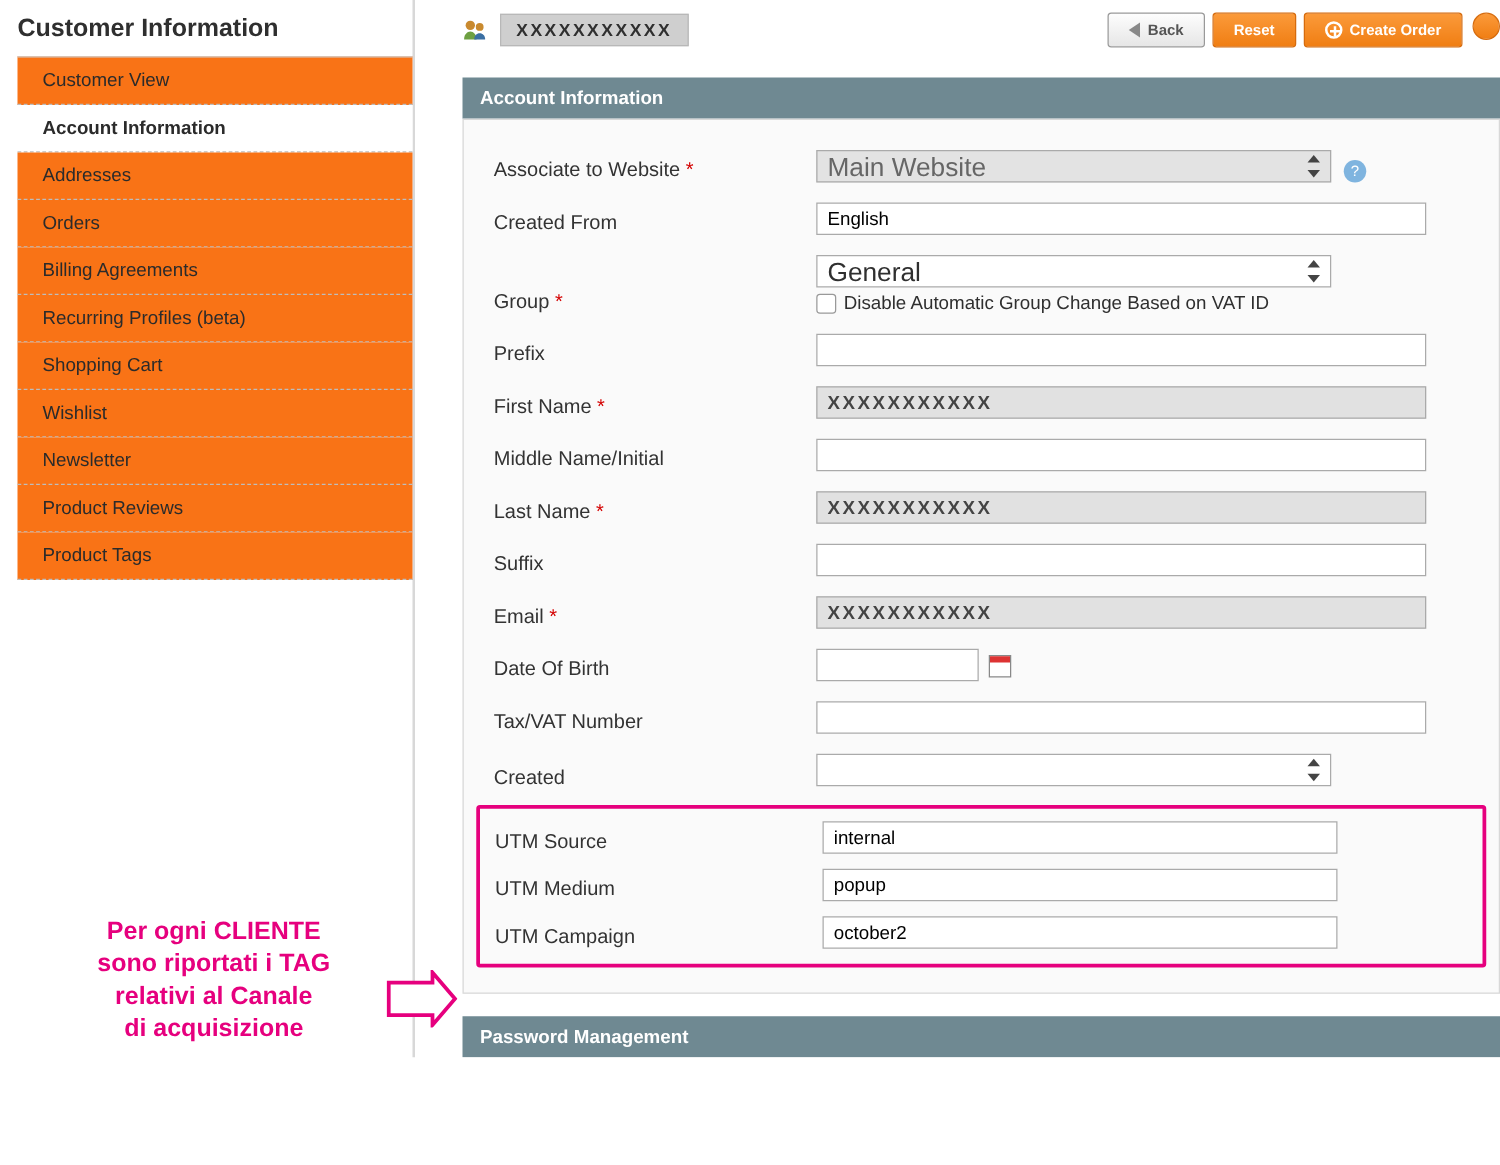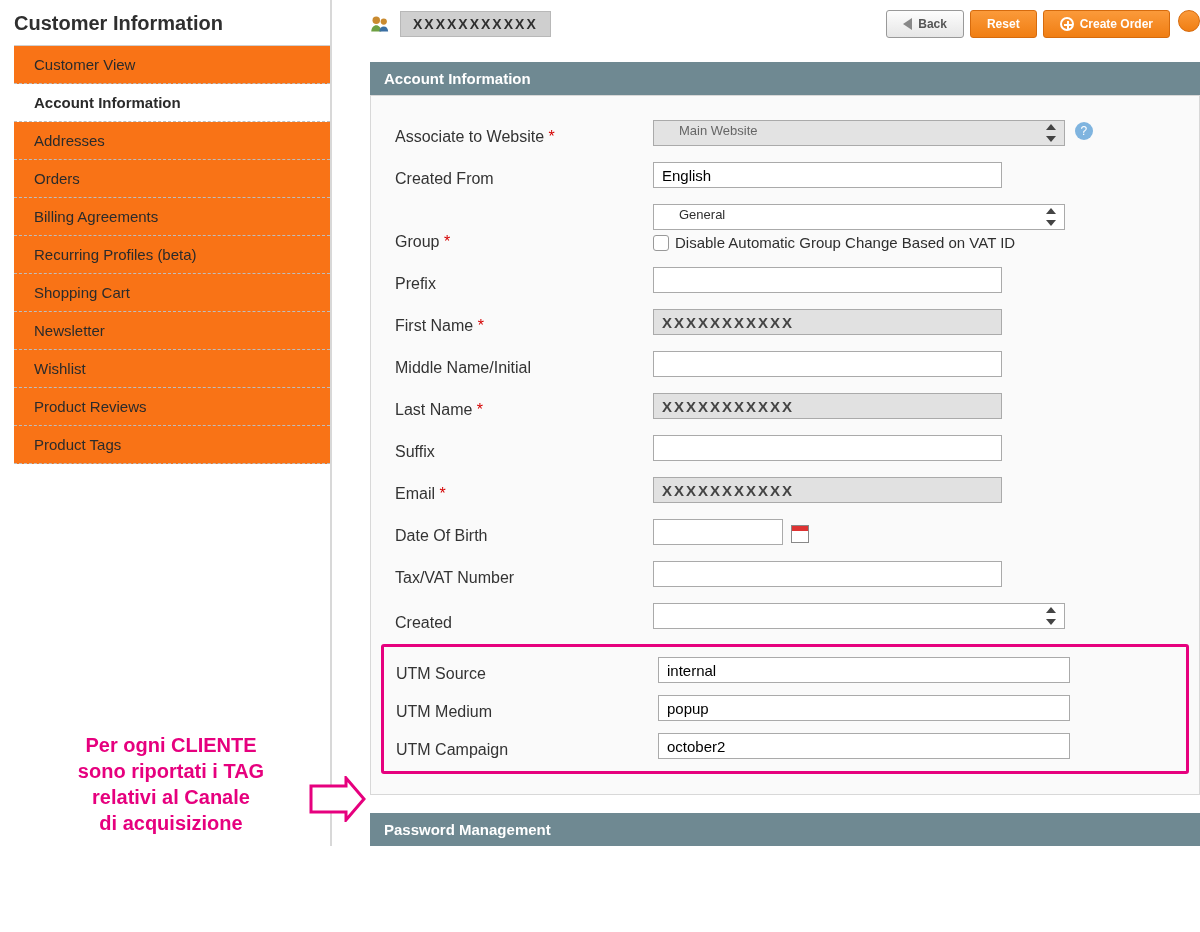--- a/index.html
+++ b/index.html
@@ -28,23 +28,23 @@
   .plus-ico:before { left:5px; top:2px; width:2px; height:8px; }
   .plus-ico:after { top:5px; left:2px; height:2px; width:8px; }
   .round-x { width:22px; height:22px; border-radius:50%; background: linear-gradient(#fb9a3a,#f07e13); border:1px solid #d66b0d; color:#fff; font-weight:bold; font-size:14px; display:flex; align-items:center; justify-content:center; margin-left:2px; }
   
   .panel-head { background:#6f8992; color:#fff; font-weight:bold; padding: 8px 14px; font-size:15px; margin-bottom: 0; }
   .panel { background:#fafafa; border:1px solid #d8d8d8; padding: 16px 10px 20px 10px; }
   .row { display:flex; align-items:flex-end; padding: 8px 0; }
   .lbl { width: 272px; padding-left:14px; font-size:16px; color:#333; }
   .req { color:#d40000; }
   .ctl { flex:1; }
-  .inp { width: 349px; height: 26px; border:1px solid #aaa; background:#fff; padding: 2px 8px; font-size:15px; }
+  .inp { width: 488px; height: 26px; border:1px solid #aaa; background:#fff; padding: 2px 8px; font-size:15px; }
   .inp.ro { background:#e1e1e1; color:#444; font-weight:bold; letter-spacing:2px; }
-  .sel { width: 412px; height: 26px; border:1px solid #aaa; background:#fff; padding: 2px 25px; font-size:13px; position:relative; }
+  .sel { width: 412px; height: 26px; border:1px solid #aaa; background:#fff; padding: 2px 8px; font-size:21px; position:relative; }
   .sel.dis { background:#e3e3e3; color:#666; }
   .sel-arrows { position:absolute; right:6px; top:3px; width:14px; height:18px; }
   .sel-arrows:before, .sel-arrows:after { content:""; position:absolute; left:2px; width:0; height:0; border-left:5px solid transparent; border-right:5px solid transparent; }
   .sel-arrows:before { top:0; border-bottom:6px solid #444; }
   .sel-arrows:after { bottom:0; border-top:6px solid #444; }
   .check-line { display:flex; align-items:center; gap:6px; margin-top:4px; }
   .cb { width:16px; height:16px; border:1px solid #999; border-radius:3px; background:#fff; }
   .help-ico { width:18px; height:18px; border-radius:50%; background:#7fb4df; color:#fff; font-size:12px; display:inline-flex; align-items:center; justify-content:center; margin-left:6px; vertical-align:middle; }
   .date-ico { display:inline-block; width:18px; height:18px; border:1px solid #888; position:relative; margin-left:8px; vertical-align:middle; background:#fff; }
   .date-ico:before { content:""; position:absolute; top:0; left:0; right:0; height:5px; background:#d33; }
@@ -69,22 +69,22 @@
   <aside class="sidebar">
     <h2 class="side-title">Customer Information</h2>
     <ul class="side-list" id="side-list">
           <li class="side-item">Customer View</li>
           <li class="side-item active">Account Information</li>
           <li class="side-item">Addresses</li>
           <li class="side-item">Orders</li>
           <li class="side-item">Billing Agreements</li>
           <li class="side-item">Recurring Profiles (beta)</li>
           <li class="side-item">Shopping Cart</li>
+          <li class="side-item">Wishlist</li>
           <li class="side-item">Newsletter</li>
-          <li class="side-item">Wishlist</li>
           <li class="side-item">Product Reviews</li>
           <li class="side-item">Product Tags</li>
         </ul>
   </aside>
 
   <main class="main">
     <div class="topbar">
       <span class="cust-icon">
         <svg viewBox="0 0 32 32">
               <circle cx="10" cy="10" r="6" fill="#c98a2f"></circle>

